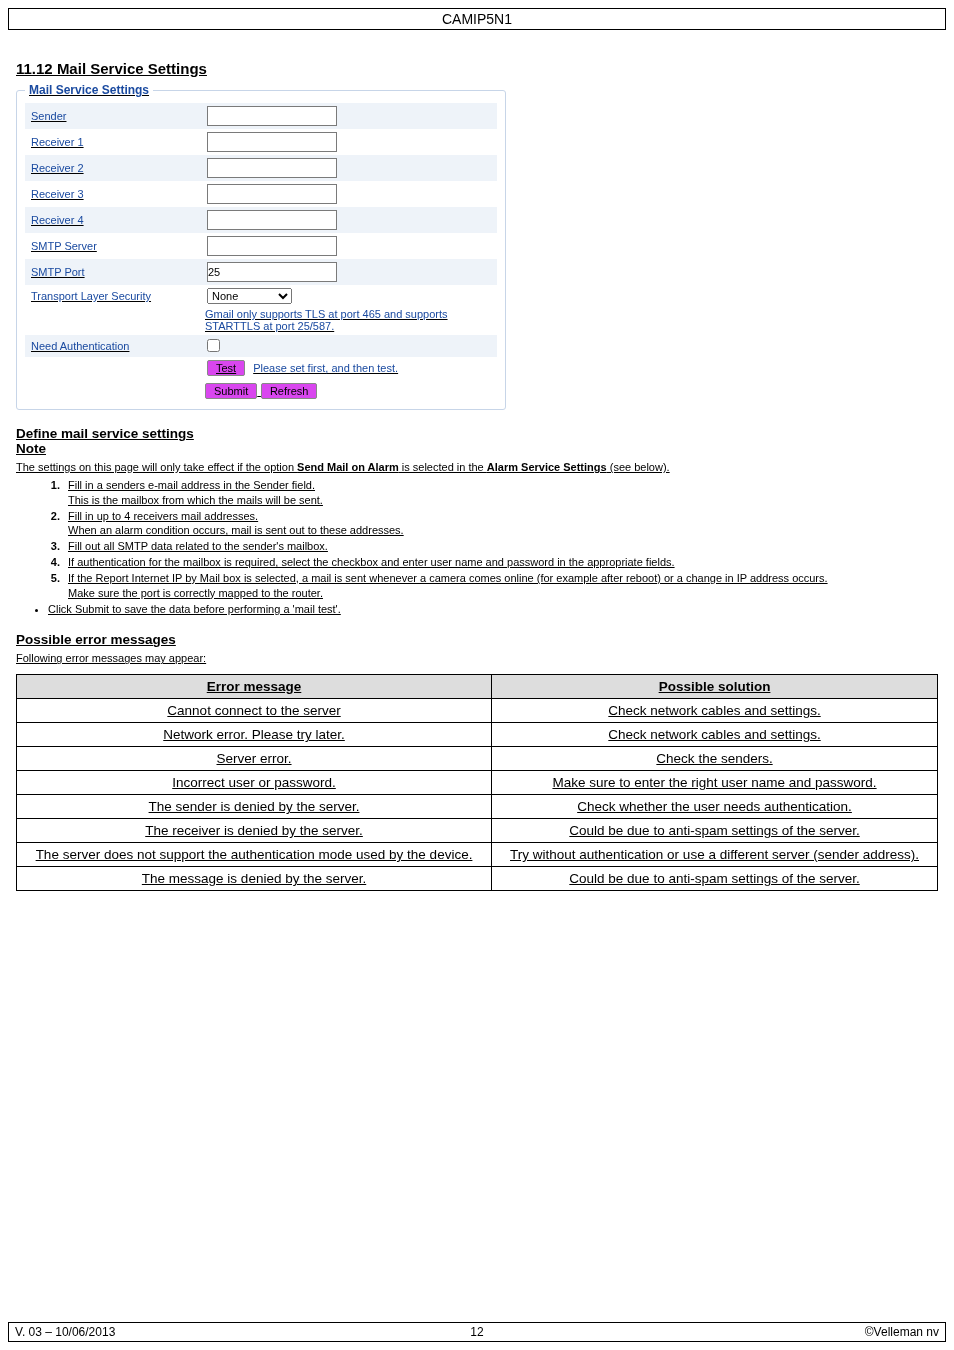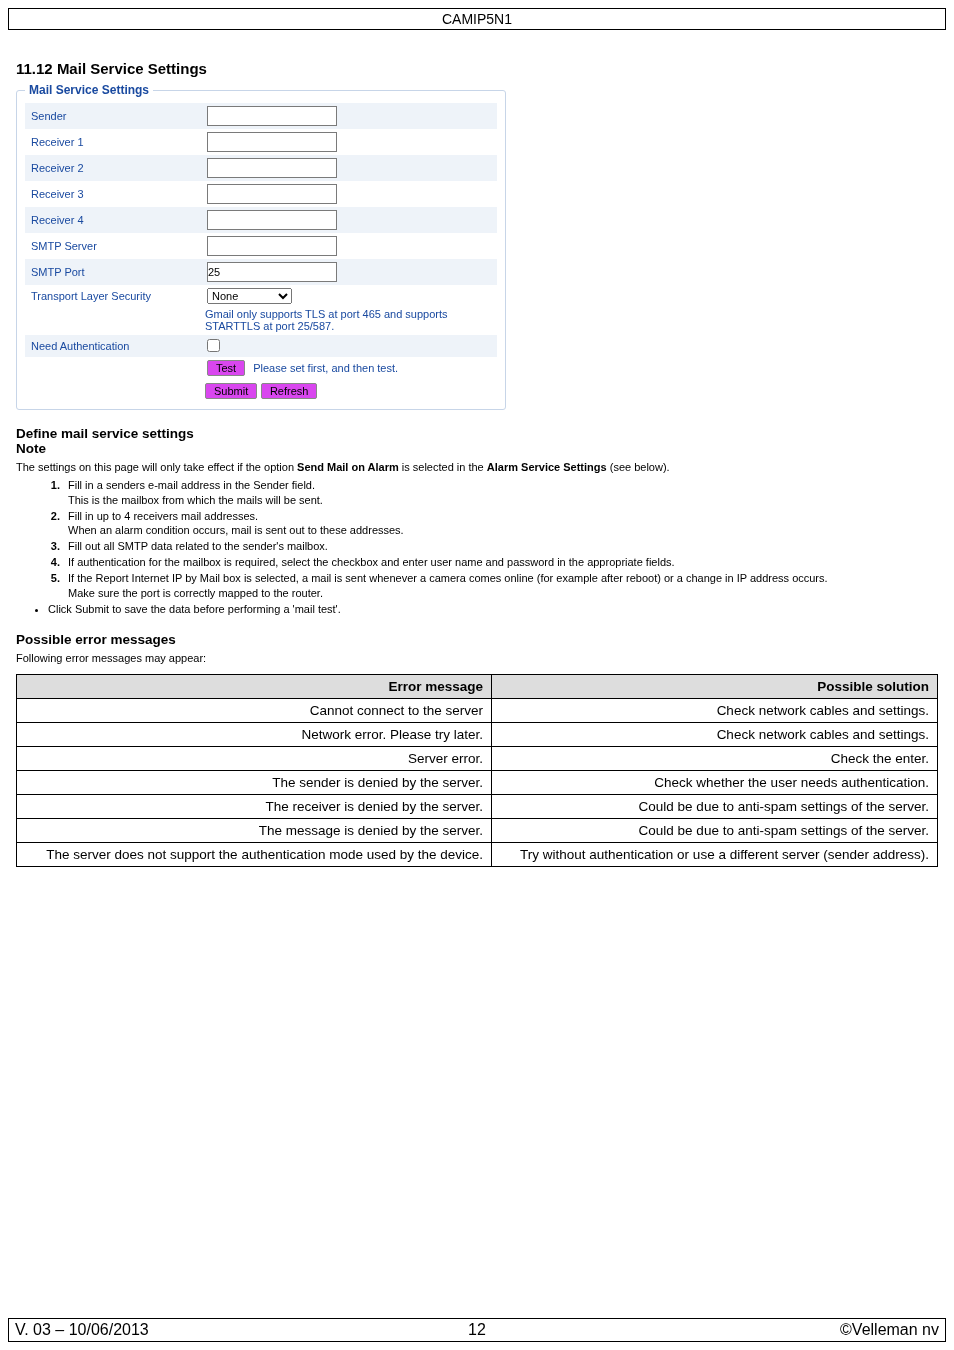--- a/index.html
+++ b/index.html
@@ -14,21 +14,21 @@
     padding: 8px;
   }
   .header-bar {
     border: 1px solid #000;
     text-align: center;
     font-weight: normal;
     padding: 2px 0;
     font-size: 14px;
     margin-bottom: 30px;
   }
-  .content { padding: 0 8px; }
+  .content { padding: 0 8px; text-decoration: underline; }
   h2 { font-size: 15px; font-weight: bold; margin-bottom: 6px; }
   h3 { font-size: 13.5px; font-weight: bold; margin-top: 16px; }
 
   fieldset.mail-box {
     border: 1px solid #c7d5e8;
     border-radius: 3px;
     padding: 6px 8px 10px 8px;
     width: 490px;
     margin-top: 4px;
   }
@@ -58,31 +58,31 @@
 
   table.err {
     border-collapse: collapse;
     width: 100%;
     margin-top: 8px;
     font-size: 13.5px;
   }
   table.err th, table.err td {
     border: 1px solid #000;
     padding: 4px 8px;
-    text-align: right;
+    text-align: center;
     vertical-align: top;
   }
   table.err th { background: #ddd; font-weight: bold; }
 
   .footer-bar {
     position: absolute;
     left: 8px; right: 8px; bottom: 8px;
     border: 1px solid #000;
     display: flex;
-    font-size: 16px;
+    font-size: 12px;
     padding: 2px 6px;
   }
   .footer-bar .l { flex:1; text-align:left; }
   .footer-bar .c { flex:1; text-align:center; }
   .footer-bar .r { flex:1; text-align:right; }
   ol.steps { counter-reset: item; list-style: none; }
   ol.steps > li { counter-increment: item; position: relative; padding-left: 10px;}
   ol.steps > li::before {
     content: counter(item) ".";
     font-weight: bold;
@@ -190,37 +190,41 @@
       <tr>
           <td>Cannot connect to the server</td>
           <td>Check network cables and settings.</td>
         </tr>
       <tr>
           <td>Network error. Please try later.</td>
           <td>Check network cables and settings.</td>
         </tr>
       <tr>
           <td>Server error.</td>
-          <td>Check the enter.</td>
+          <td>Check the senders.</td>
+        </tr>
+      <tr>
+          <td>Incorrect user or password.</td>
+          <td>Make sure to enter the right user name and password.</td>
         </tr>
       <tr>
           <td>The sender is denied by the server.</td>
           <td>Check whether the user needs authentication.</td>
         </tr>
       <tr>
           <td>The receiver is denied by the server.</td>
           <td>Could be due to anti-spam settings of the server.</td>
         </tr>
       <tr>
+          <td>The server does not support the authentication mode used by the device.</td>
+          <td>Try without authentication or use a different server (sender address).</td>
+        </tr>
+      <tr>
           <td>The message is denied by the server.</td>
           <td>Could be due to anti-spam settings of the server.</td>
-        </tr>
-      <tr>
-          <td>The server does not support the authentication mode used by the device.</td>
-          <td>Try without authentication or use a different server (sender address).</td>
         </tr>
     </tbody>
   </table>
 
 </div>
 
 <div class="footer-bar">
   <div class="l">V. 03 – 10/06/2013</div>
   <div class="c">12</div>
   <div class="r">©Velleman nv</div>

